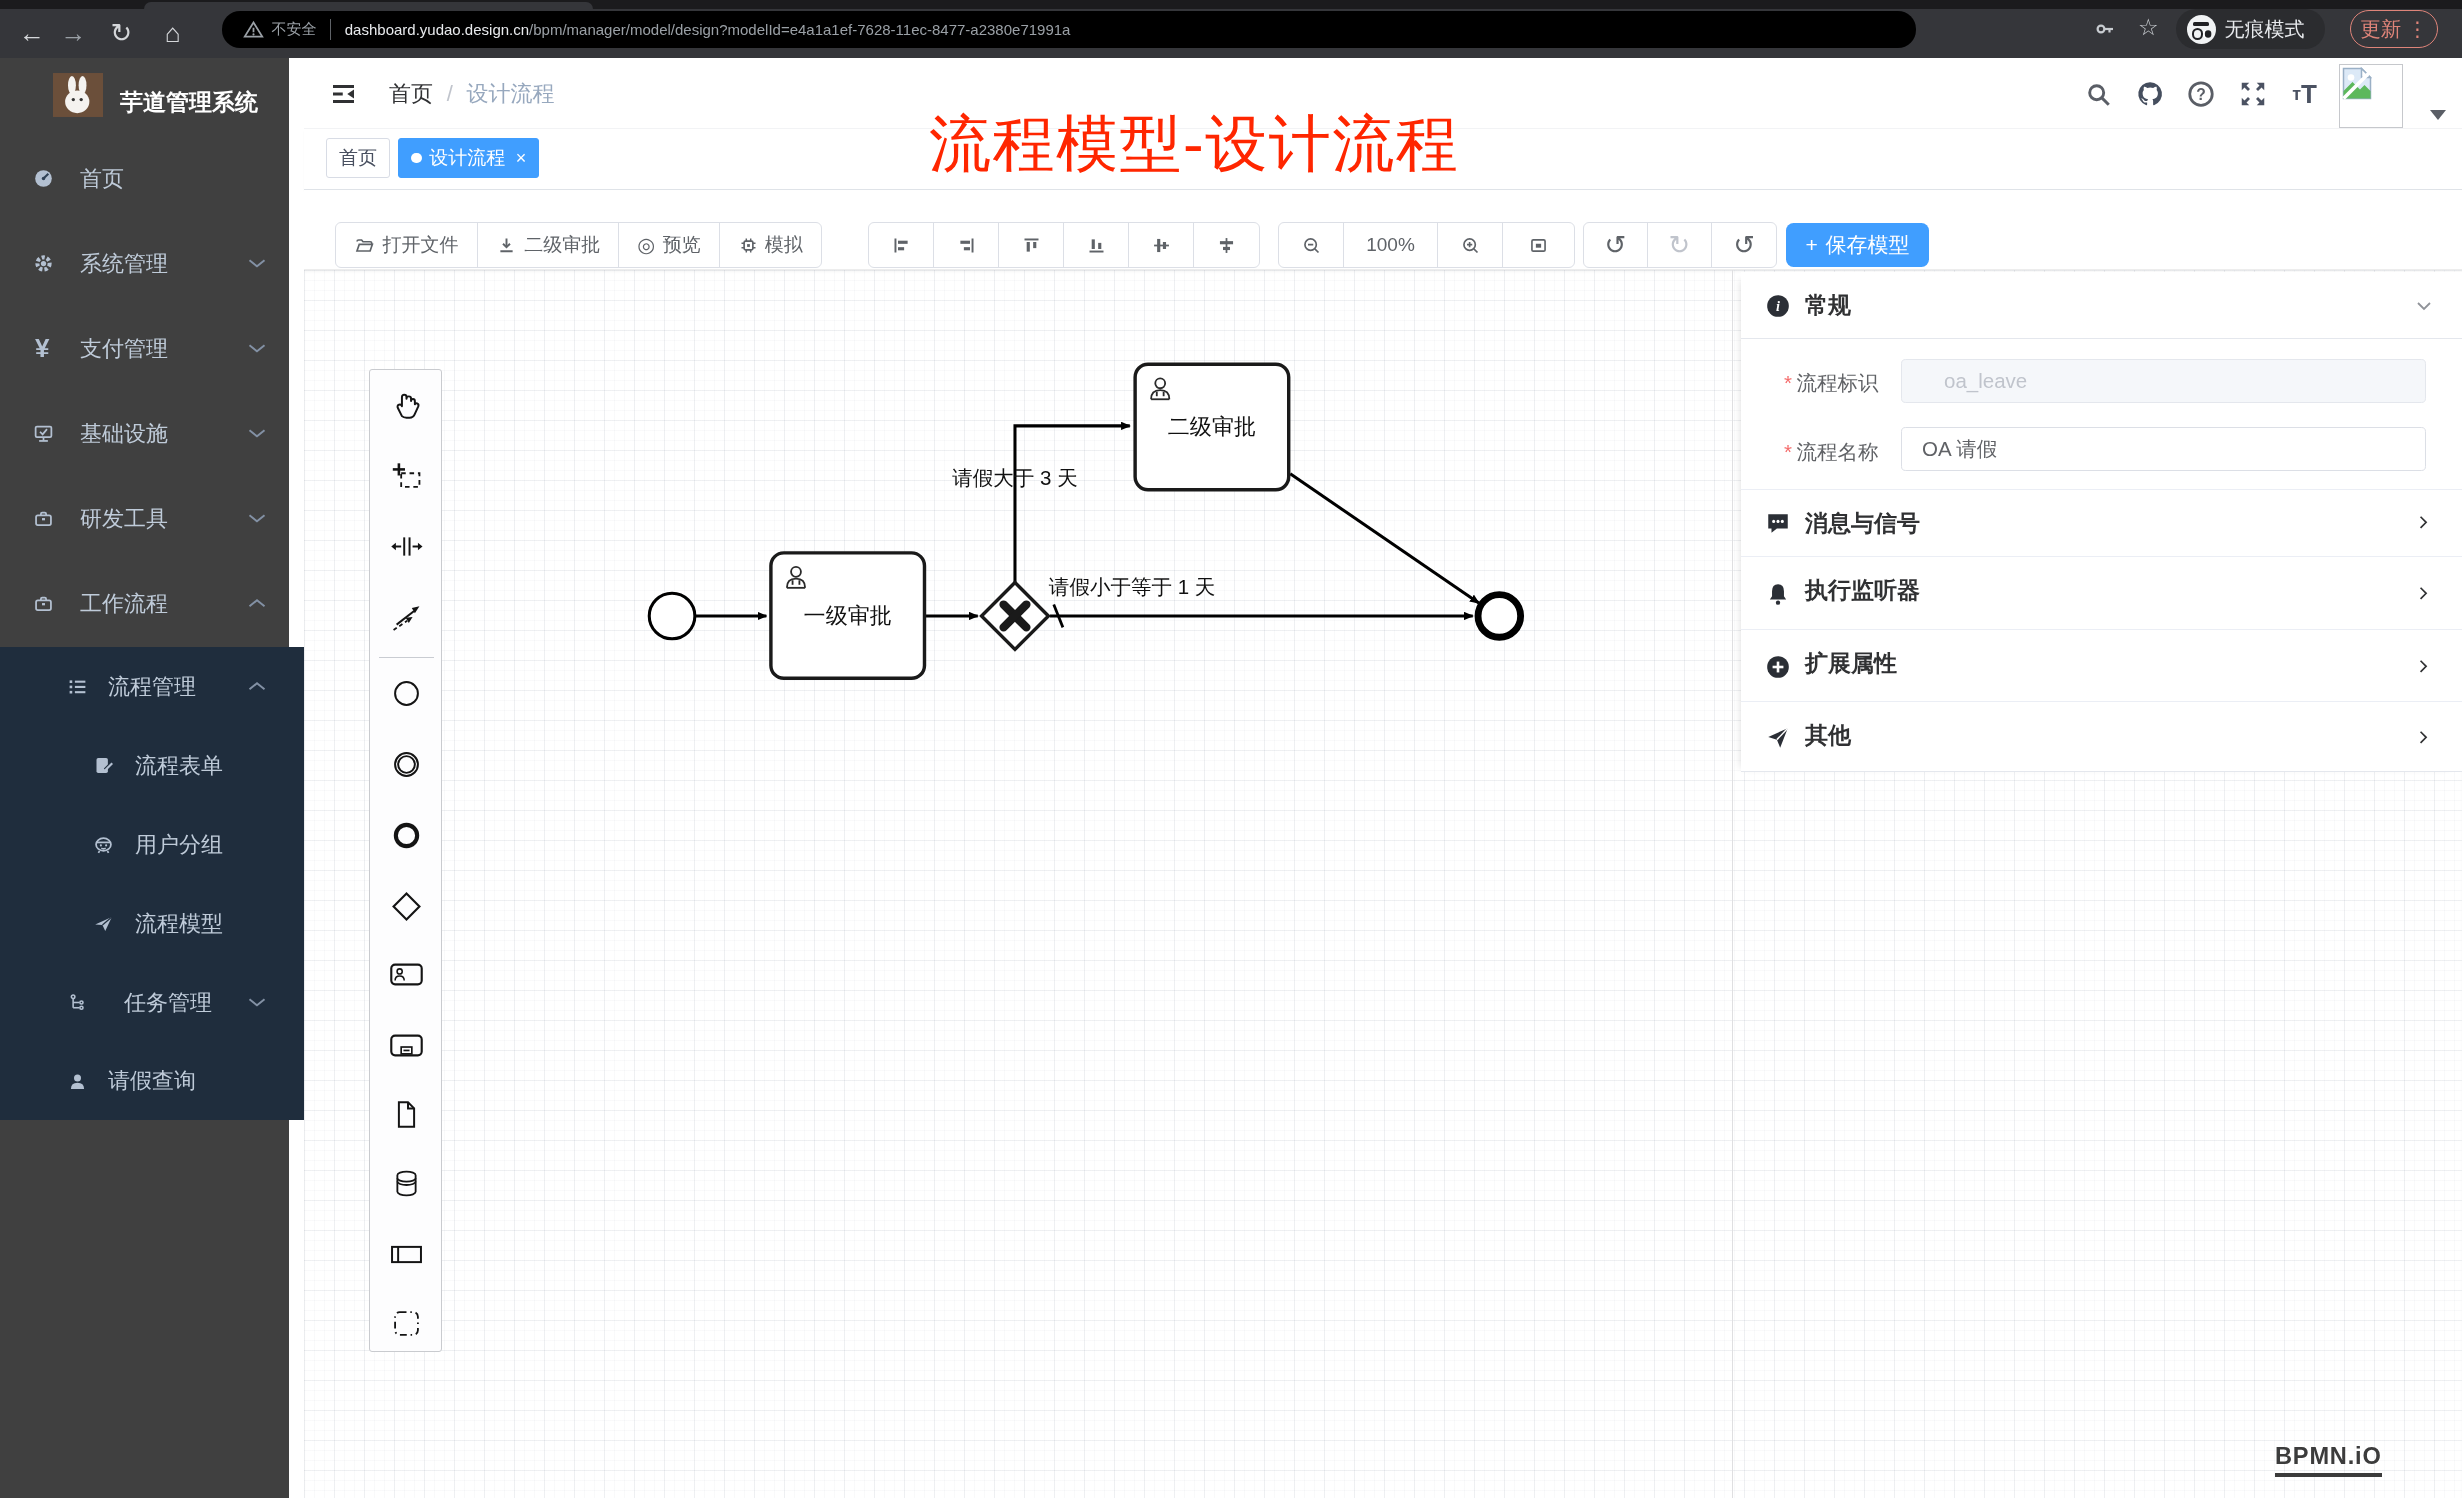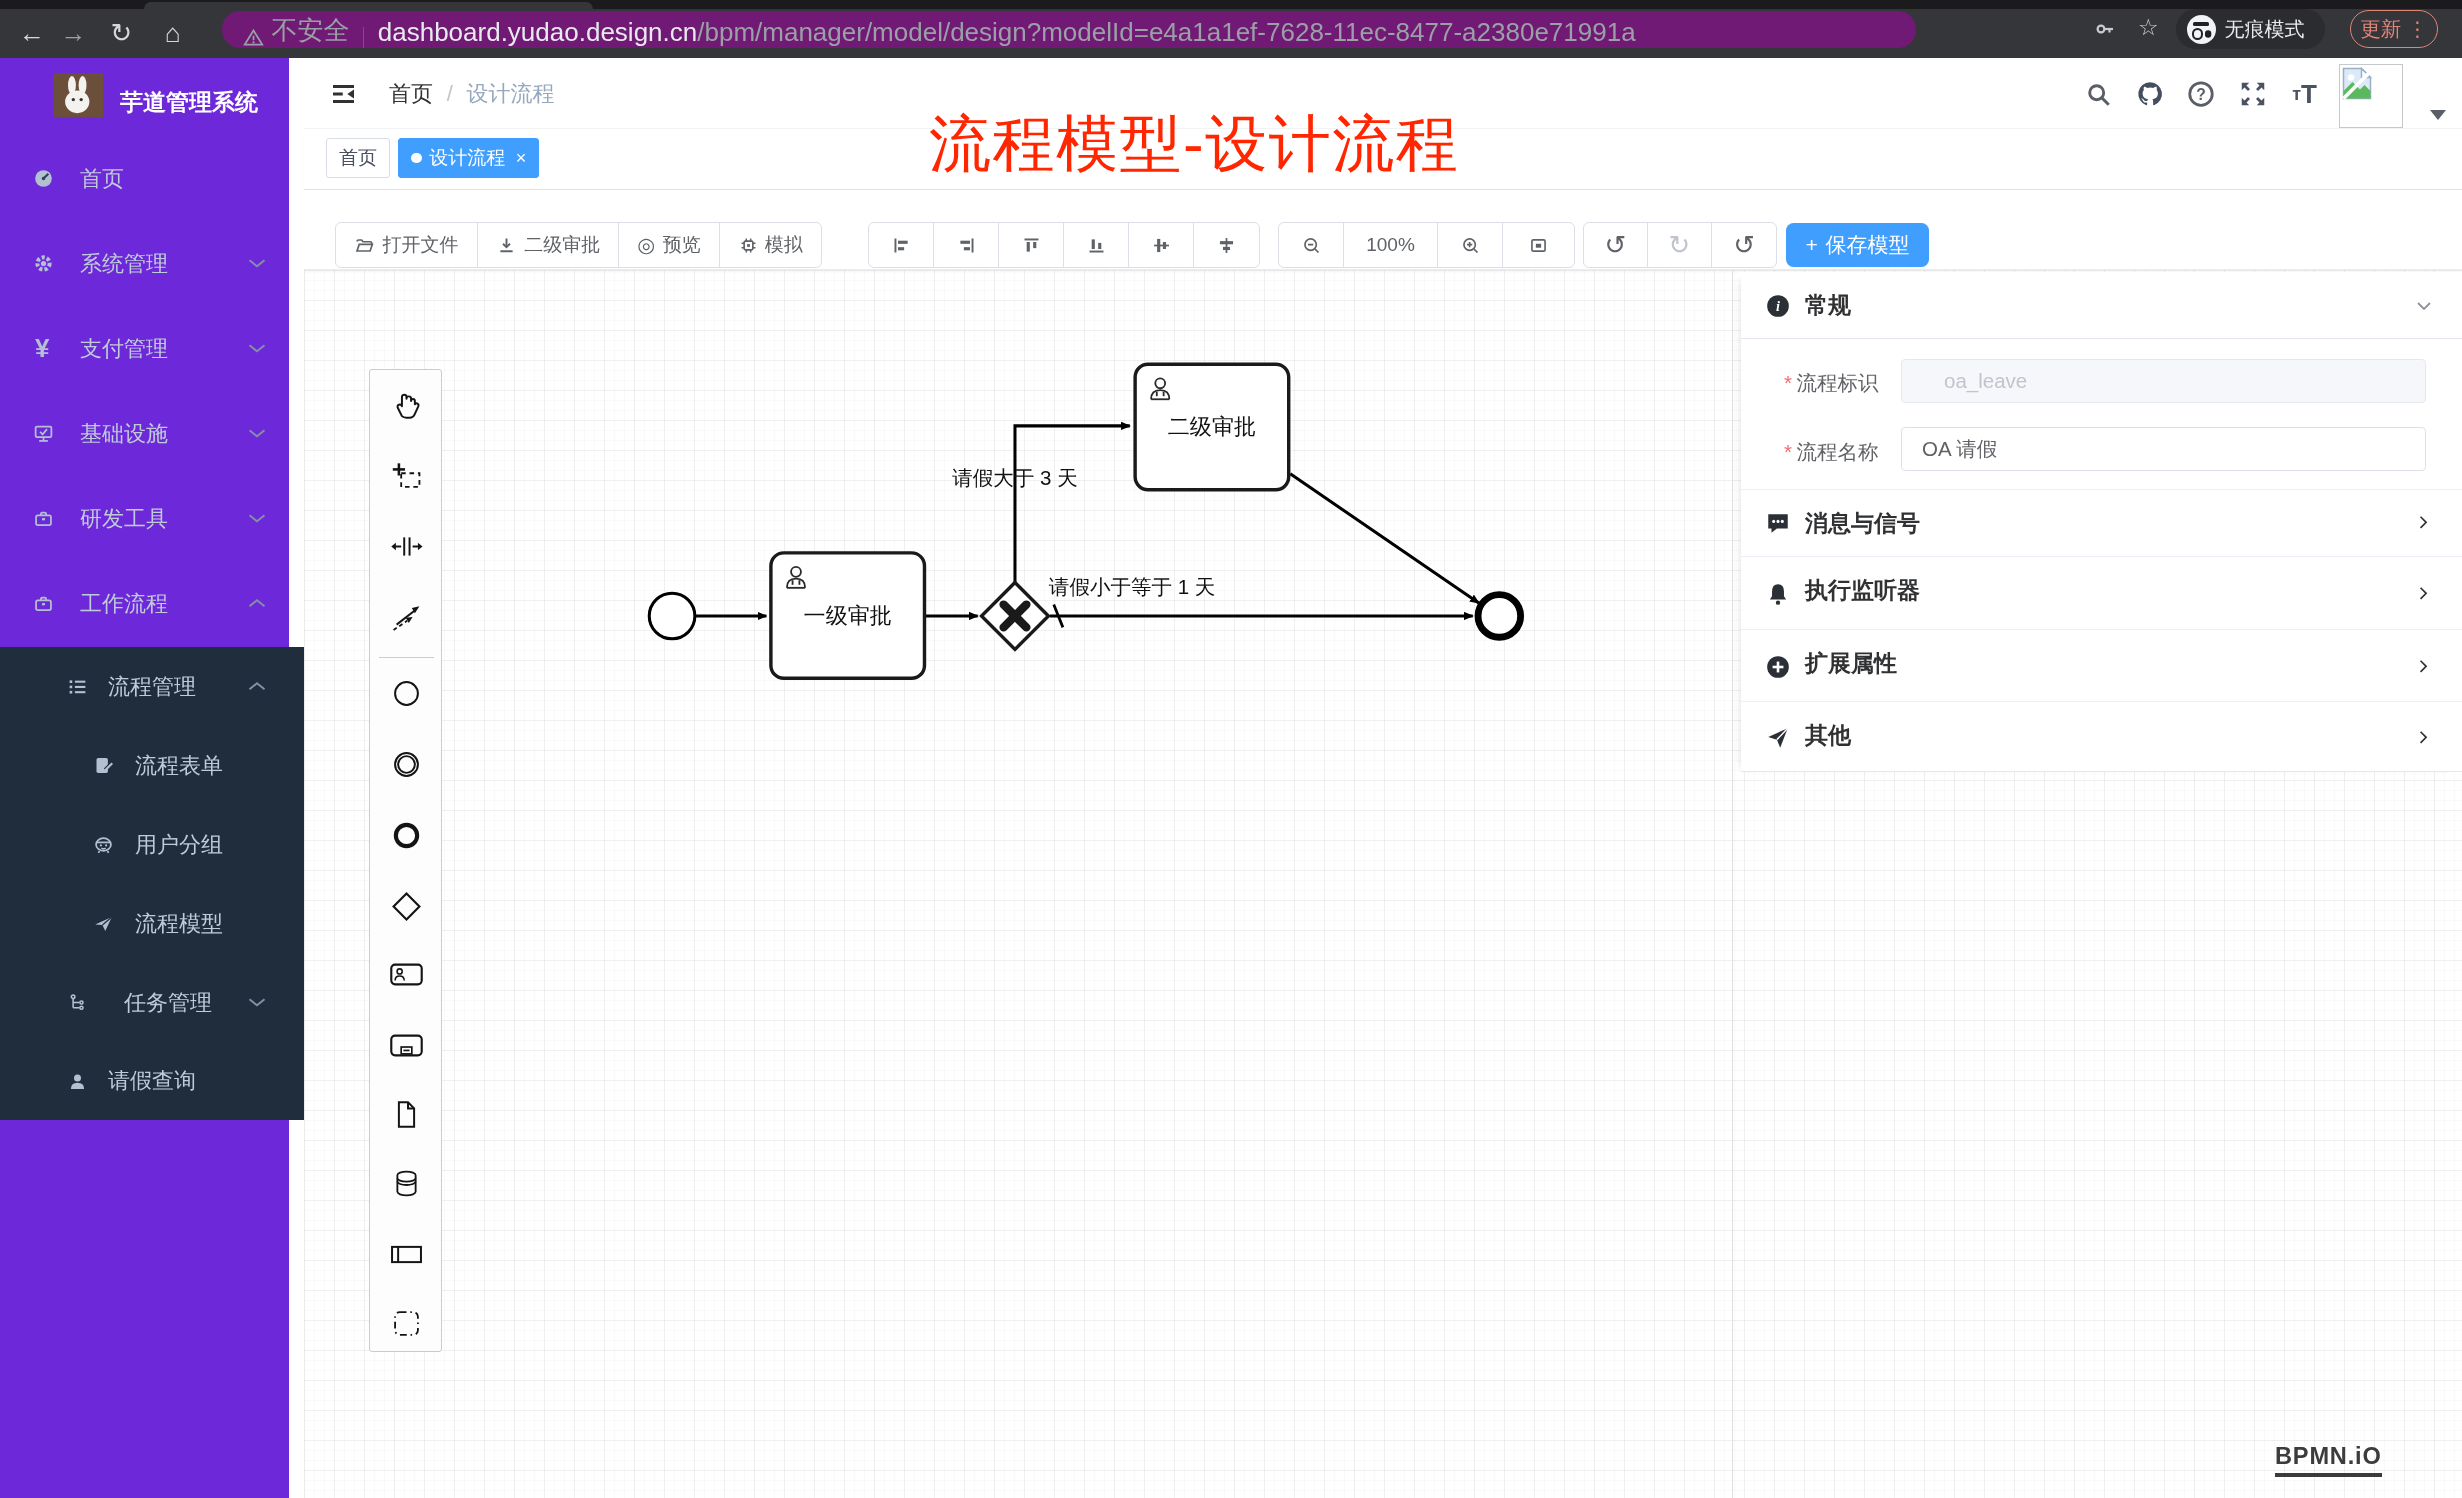--- a/index.html
+++ b/index.html
@@ -5,32 +5,32 @@
   * { margin:0; padding:0; box-sizing:border-box; }
   html,body { width:2462px; height:1498px; overflow:hidden; }
   body { font-family:"Liberation Sans","DejaVu Sans",sans-serif; position:relative; background:#fff; }
   .abs { position:absolute; }
 
   
   .chrome { position:absolute; left:0; top:0; width:2462px; height:58px; background:#35363a; }
   .chrome-tabstrip { position:absolute; left:0; top:0; width:2462px; height:9px; background:#1b1b1d; }
   .chrome-activetab { position:absolute; left:144px; top:1.5px; width:449px; height:7.6px; background:#35363a; border-radius:7.6px 7.6px 0 0; }
   .navbtn { position:absolute; top:9px; height:49px; width:43px; display:flex; align-items:center; justify-content:center; color:#d5d7da; font-size:26px; }
-  .urlpill { position:absolute; left:222px; top:10.6px; width:1694px; height:37px; background:#701a75; border-radius:18px; display:flex; align-items:flex-end; padding:0 21px; color:#9aa0a6; font-size:26px; white-space:nowrap; overflow:hidden; }
+  .urlpill { position:absolute; left:222px; top:10.6px; width:1694px; height:37px; background:#000000; border-radius:18px; display:flex; align-items:center; padding:0 21px; color:#9aa0a6; font-size:15px; white-space:nowrap; overflow:hidden; }
   .urlsep { width:0.8px; height:21px; background:#5f6368; margin:0 13.7px; }
   .urldomain { color:#e8eaed; }
   .chrome-right-icon { position:absolute; top:13.7px; color:#c8ccd0; font-size:23px; }
   .incog { position:absolute; left:2176px; top:9px; height:40px; width:149px; background:#2b2c2f; border-radius:20px; display:flex; align-items:center; gap:9px; padding:0 10.6px; color:#e8eaed; font-size:20px; }
   .incog-circle { width:29px; height:29px; border-radius:50%; background:#f1f3f4; position:relative; }
   .incog-circle:before { content:""; position:absolute; left:6px; top:7.6px; width:16.7px; height:3.8px; background:#202124; border-radius:1.5px; }
   .incog-circle:after { content:""; position:absolute; left:5.3px; top:13.7px; width:7.6px; height:7.6px; border-radius:50%; border:2.3px solid #202124; box-shadow:10.6px 0 0 -2.3px #202124, 8.4px 0 0 -2.3px #fff; }
   .updatebtn { position:absolute; left:2350px; top:10px; height:38px; width:88px; border:1.5px solid #df8479; border-radius:19px; color:#df8479; font-size:20.5px; display:flex; align-items:center; justify-content:center; gap:6px; }
 
   
-  .sidebar { position:absolute; left:0; top:58px; width:289px; height:1440px; background:#6d28d9; color:#bfcbd9; }
+  .sidebar { position:absolute; left:0; top:58px; width:289px; height:1440px; background:#404040; color:#bfcbd9; }
   .side-logo { position:absolute; left:0; top:4.6px; width:304px; height:91px; }
   .side-logo-title { position:absolute; left:120px; top:24px; font-size:23px; font-weight:bold; color:#fff; }
   .srow { position:absolute; left:0; width:304px; display:flex; align-items:center; font-size:22px; color:#bfcbd9; cursor:pointer; }
   .srow .ic { position:absolute; color:#b3c0d1; }
   .srow .lb { position:absolute; }
   .srow .chev { position:absolute; right:38px; color:#8391a5; }
   .submenu-bg { position:absolute; left:0; top:589px; width:304px; height:473px; background:#1f2d3d; }
   .icon24 { width:21px; height:21px; display:block; }
 
   

